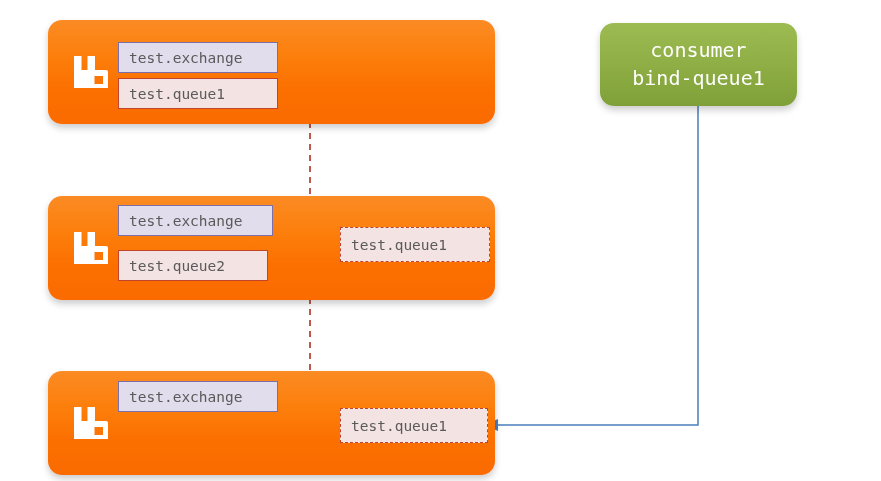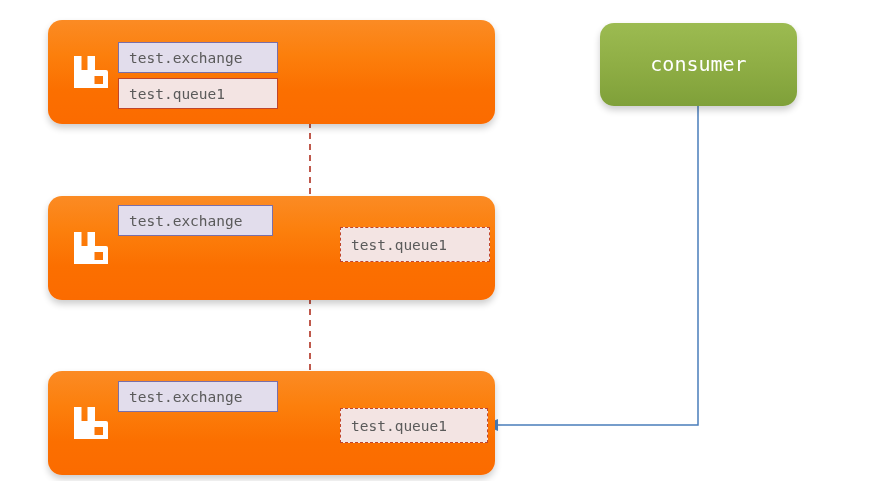--- a/index.html
+++ b/index.html
@@ -100,35 +100,39 @@
   </div>
 
   <div class="node" style="left:48px;top:196px;width:447px;height:104px;">
     <svg class="node-logo" viewBox="0 0 40 40" xmlns="http://www.w3.org/2000/svg">
       <path fill="#ffffff" d="M4,4 h7.5 v14 h6 V4 h7.5 v14 h11 a2,2 0 0 1 2,2 v16 H4 Z"></path>
       <rect x="24.5" y="24" width="8.5" height="8" fill="#fb7607"></rect>
     </svg>
     <div class="box exchange-box" style="left:70px;top:9px;width:155px;">
       <span>test.exchange</span>
     </div>
+    <div class="box queue-box" style="left:70px;top:54px;width:150px;">
+      <span>test.queue2</span>
+    </div>
     <div class="box queue-ghost" style="left:292px;top:31px;width:150px;">
       <span>test.queue1</span>
     </div>
   </div>
 
   <div class="node" style="left:48px;top:371px;width:447px;height:104px;">
     <svg class="node-logo" viewBox="0 0 40 40" xmlns="http://www.w3.org/2000/svg">
       <path fill="#ffffff" d="M4,4 h7.5 v14 h6 V4 h7.5 v14 h11 a2,2 0 0 1 2,2 v16 H4 Z"></path>
       <rect x="24.5" y="24" width="8.5" height="8" fill="#fb7607"></rect>
     </svg>
     <div class="box exchange-box" style="left:70px;top:10px;width:160px;">
       <span>test.exchange</span>
     </div>
     <div class="box queue-ghost" style="left:292px;top:37px;width:148px;">
       <span>test.queue1</span>
     </div>
   </div>
 
   <div class="consumer" style="left:600px;top:23px;width:197px;height:83px;">
     <span>consumer</span>
+    <span>bind-queue1</span>
   </div>
 
 </div>
 
 </body></html>

